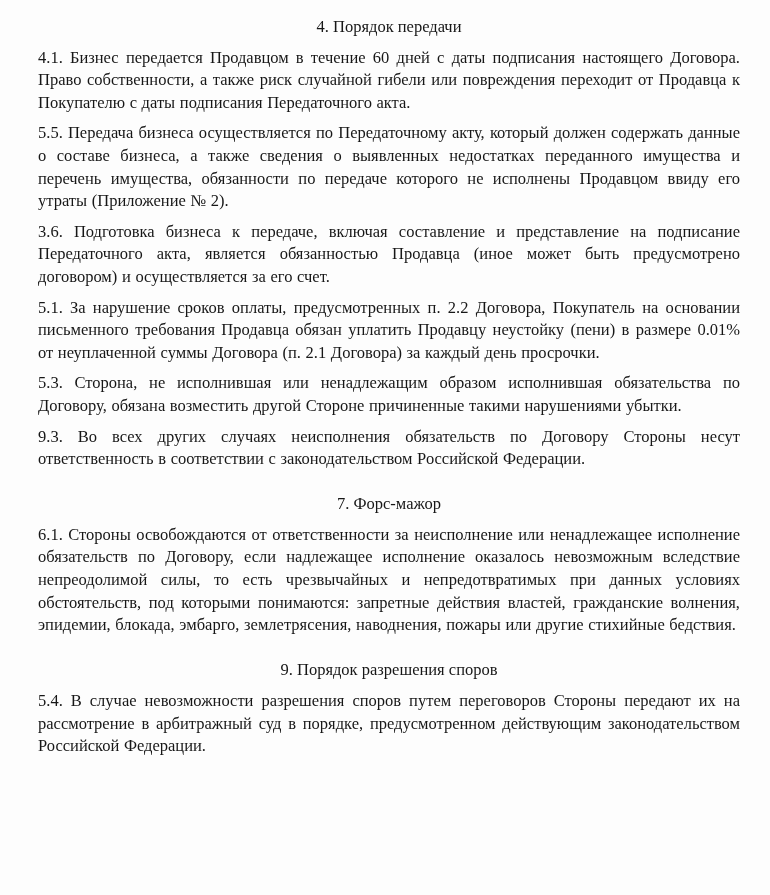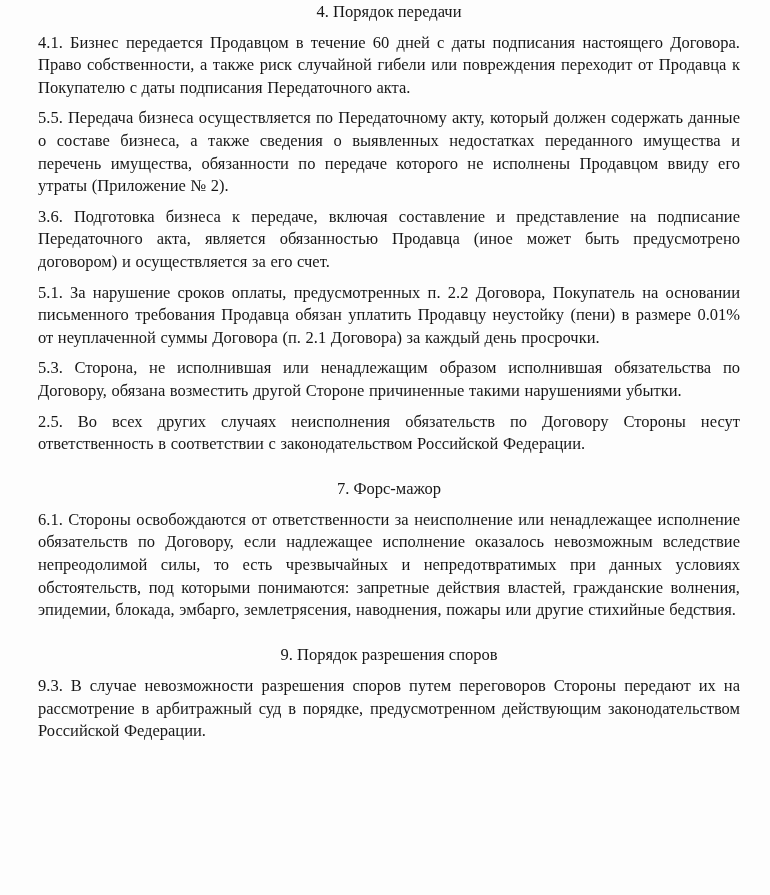--- a/index.html
+++ b/index.html
@@ -9,21 +9,21 @@
   body {
     width: 770px;
     height: 895px;
     background: #fdfdfd;
     overflow: hidden;
   }
   .page {
     box-sizing: border-box;
     width: 770px;
     height: 895px;
-    padding: 1px 22px 0 30px;
+    padding: 16px 22px 0 30px;
     font-family: "Liberation Serif", "DejaVu Serif", serif;
     font-size: 16.5px;
     line-height: 22.6px;
     color: #171717;
   }
   .section { margin: 0; }
   .section-heading {
     font-size: inherit;
     font-weight: normal;
     line-height: inherit;
@@ -45,26 +45,26 @@
   <section class="section">
     <h2 class="section-heading">4. Порядок передачи</h2>
     <p class="clause">4.1. Бизнес передается Продавцом в течение 60 дней с даты подписания настоящего Договора. Право собственности, а также риск случайной гибели или повреждения переходит от Продавца к Покупателю с даты подписания Передаточного акта.</p>
     <p class="clause">5.5. Передача бизнеса осуществляется по Передаточному акту, который должен содержать данные о составе бизнеса, а также сведения о выявленных недостатках переданного имущества и перечень имущества, обязанности по передаче которого не исполнены Продавцом ввиду его утраты (Приложение № 2).</p>
     <p class="clause">3.6. Подготовка бизнеса к передаче, включая составление и представление на подписание Передаточного акта, является обязанностью Продавца (иное может быть предусмотрено договором) и осуществляется за его счет.</p>
   </section>
 
   <section class="section">
     <p class="clause">5.1. За нарушение сроков оплаты, предусмотренных п. 2.2 Договора, Покупатель на основании письменного требования Продавца обязан уплатить Продавцу неустойку (пени) в размере 0.01% от неуплаченной суммы Договора (п. 2.1 Договора) за каждый день просрочки.</p>
     <p class="clause">5.3. Сторона, не исполнившая или ненадлежащим образом исполнившая обязательства по Договору, обязана возместить другой Стороне причиненные такими нарушениями убытки.</p>
-    <p class="clause">2.5. Во всех других случаях неисполнения обязательств по Договору Стороны несут ответственность в соответствии с законодательством Российской Федерации.</p>
+    <p class="clause">9.3. Во всех других случаях неисполнения обязательств по Договору Стороны несут ответственность в соответствии с законодательством Российской Федерации.</p>
   </section>
 
   <section class="section">
     <h2 class="section-heading">7. Форс-мажор</h2>
     <p class="clause">6.1. Стороны освобождаются от ответственности за неисполнение или ненадлежащее исполнение обязательств по Договору, если надлежащее исполнение оказалось невозможным вследствие непреодолимой силы, то есть чрезвычайных и непредотвратимых при данных условиях обстоятельств, под которыми понимаются: запретные действия властей, гражданские волнения, эпидемии, блокада, эмбарго, землетрясения, наводнения, пожары или другие стихийные бедствия.</p>
   </section>
 
   <section class="section">
     <h2 class="section-heading">9. Порядок разрешения споров</h2>
-    <p class="clause">9.3. В случае невозможности разрешения споров путем переговоров Стороны передают их на рассмотрение в арбитражный суд в порядке, предусмотренном действующим законодательством Российской Федерации.</p>
+    <p class="clause">5.4. В случае невозможности разрешения споров путем переговоров Стороны передают их на рассмотрение в арбитражный суд в порядке, предусмотренном действующим законодательством Российской Федерации.</p>
   </section>
 
 </div>
 
 </body></html>

